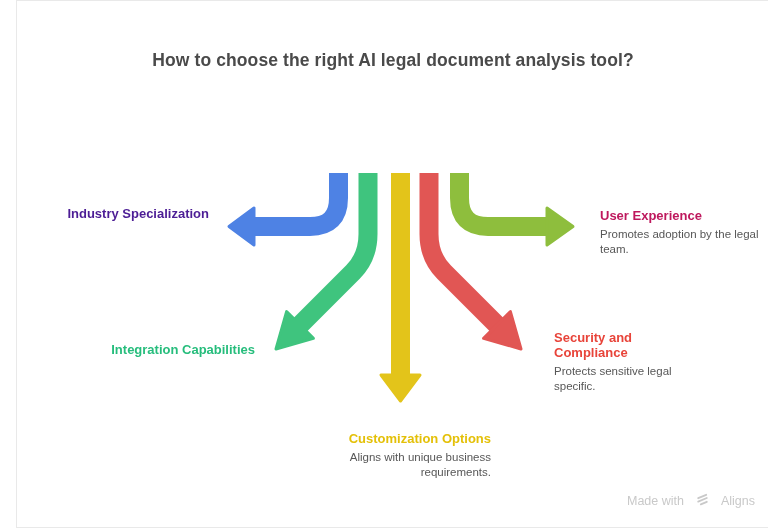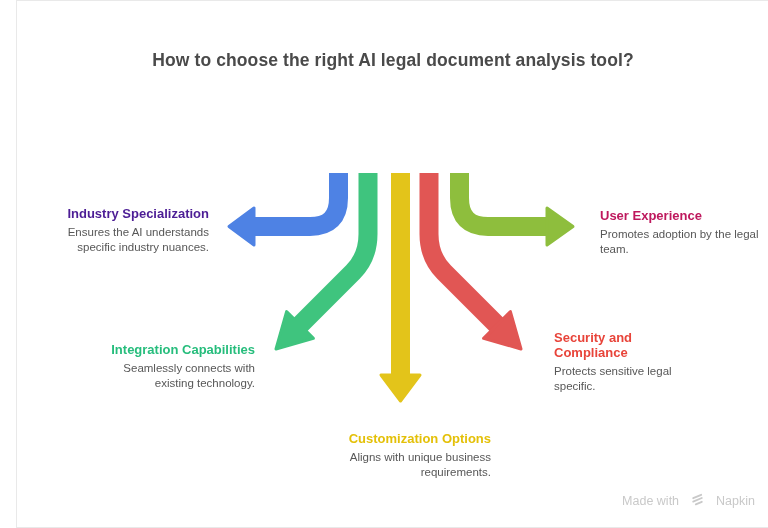--- a/index.html
+++ b/index.html
@@ -89,26 +89,24 @@
     </g>
 
     <g>
       <path d="M442.5,172 L442.5,197 Q442.5,225.5 471,225.5 L529,225.5" fill="none" stroke="#8ebe3d" stroke-width="19" stroke-linejoin="round"></path>
       <polygon points="530,207 530,244 556,225.5" fill="#8ebe3d" stroke="#8ebe3d" stroke-width="3" stroke-linejoin="round"></polygon>
     </g>
   </svg>
 
   <div class="branch b-industry align-right">
     <div class="branch-title c-blue">Industry Specialization</div>
-    <div class="branch-desc">Ensures the AI understands specific industry nuances.</div>
   </div>
 
   <div class="branch b-integration align-right">
     <div class="branch-title c-green">Integration Capabilities</div>
-    <div class="branch-desc">Seamlessly connects with existing technology.</div>
   </div>
 
   <div class="branch b-customization align-center">
     <div class="branch-title c-yellow">Customization Options</div>
     <div class="branch-desc">Aligns with unique business requirements.</div>
   </div>
 
   <div class="branch b-security align-left">
     <div class="branch-title c-red">Security and Compliance</div>
     <div class="branch-desc">Protects sensitive legal specific.</div>
@@ -123,16 +121,16 @@
     <span>Made with</span>
     <span class="wm-logo">
       <svg width="13" height="13" viewBox="0 0 13 13">
         <g stroke="#c9c9c9" stroke-width="1.8" stroke-linecap="round" fill="none">
           <path d="M2.2,5.2 L10.2,1.8"></path>
           <path d="M2.2,8.6 L10.8,5.0"></path>
           <path d="M4.8,11.4 L10.8,8.8"></path>
         </g>
       </svg>
     </span>
-    <span>Napkin</span>
+    <span>Aligns</span>
   </div>
 
 </div>
 
 </body></html>

